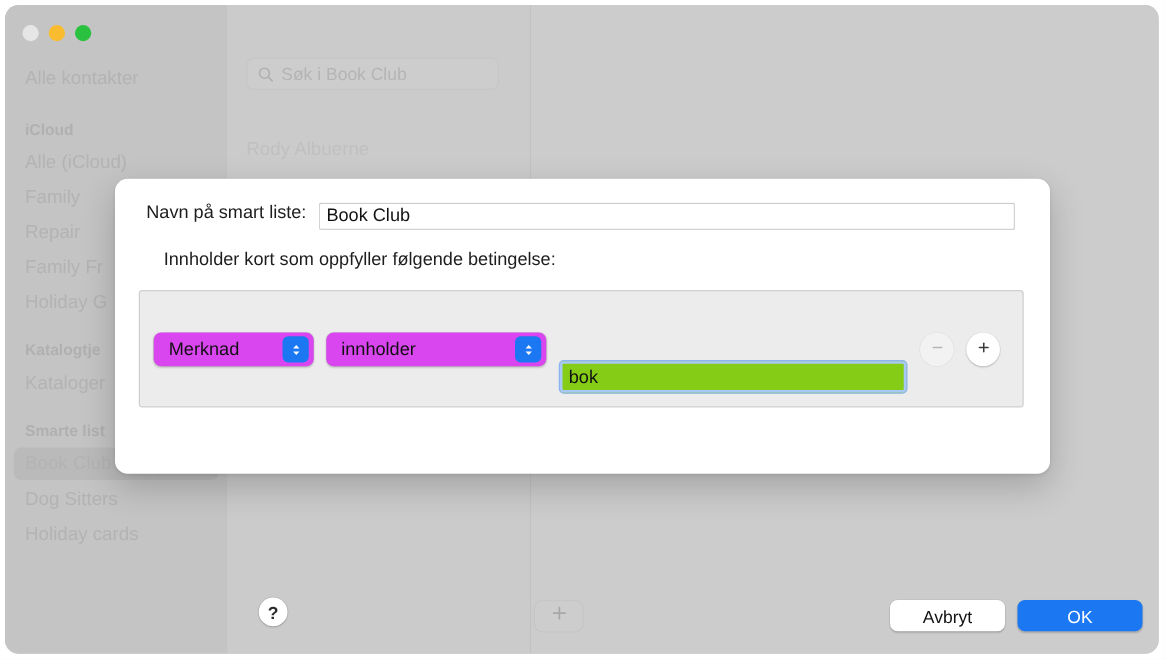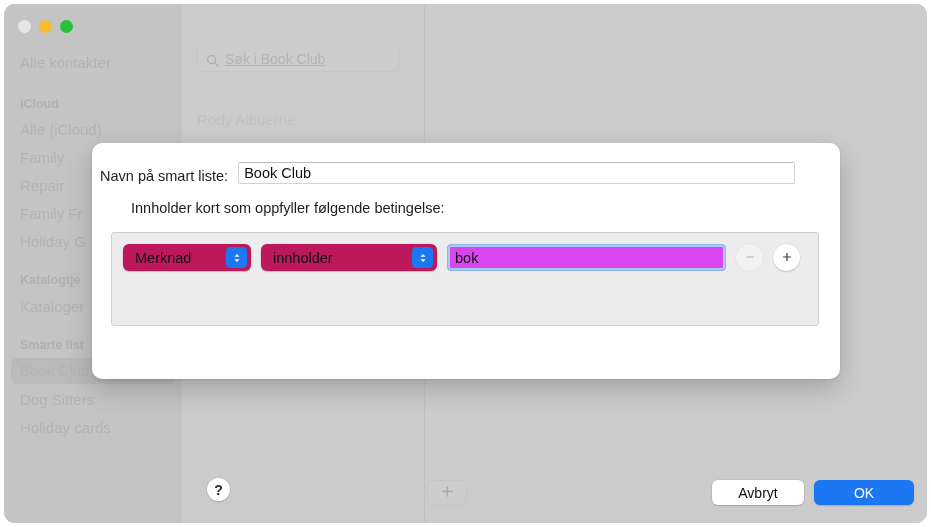--- a/index.html
+++ b/index.html
@@ -90,21 +90,20 @@
     gap: 6px;
   }
   .search-field .s-icon {
     width: 13px; height: 13px;
     display: block;
     opacity: 0.55;
   }
   .search-field .s-text {
     font-size: 14px;
     color: #b4b4b4;
-    text-decoration: underline;
   }
   .list-row {
     position: absolute;
     left: 15px; top: 107px;
     font-size: 15px;
     color: #c0c0c0;
   }
 
   
   .detail-pane {
@@ -129,22 +128,22 @@
     position: absolute;
     left: 92px; top: 143px;
     width: 748px; height: 236px;
     background: #ffffff;
     border-radius: 10px;
     box-shadow: 0 10px 28px rgba(0,0,0,0.20), 0 1px 3px rgba(0,0,0,0.10);
   }
 
   .name-row {
     position: absolute;
-    left: 8px; top: 19px;
-    display: flex; align-items: flex-end;
+    left: 25px; top: 19px;
+    display: flex; align-items: flex-start;
   }
   .name-label {
     font-size: 14.5px;
     color: #1d1d1d;
     margin-right: 10px;
     white-space: nowrap;
   }
   .name-input {
     width: 557px; height: 22px;
     border: 1px solid #d3d3d3;
@@ -180,21 +179,21 @@
     left: 11px; top: 11px;
     display: flex; align-items: center;
     gap: 10px;
   }
 
   
   .popup {
     position: relative;
     height: 27px;
     border-radius: 6px;
-    background: #be185d;
+    background: #d946ef;
     box-shadow: 0 1px 1.5px rgba(0,0,0,0.16), 0 0 0 0.5px rgba(0,0,0,0.07);
     display: flex; align-items: center;
     padding: 0 32px 0 12px;
     font-size: 14.5px;
     color: #111;
     white-space: nowrap;
     cursor: default;
   }
   .popup.w1 { width: 128px; }
   .popup.w2 { width: 176px; text-align: center; }
@@ -209,25 +208,26 @@
     gap: 2px;
   }
   .chev svg { display: block; }
 
   .value-input {
     width: 279px; height: 27px;
     border-radius: 4px;
     border: 1px solid #8cb4f0;
     outline: 2.5px solid #a8c8f5;
     outline-offset: -3.5px;
-    background: #d946ef;
+    background: #84cc16;
     font-family: "Liberation Sans", sans-serif;
     font-size: 14.5px;
     color: #111;
     padding: 0 7px;
+    margin-top: 44px;
   }
 
   .circ-btn {
     width: 27px; height: 27px;
     border-radius: 50%;
     background: #ffffff;
     box-shadow: 0 1px 1.5px rgba(0,0,0,0.16), 0 0 0 0.5px rgba(0,0,0,0.07);
     display: flex; align-items: center; justify-content: center;
     cursor: default;
   }

